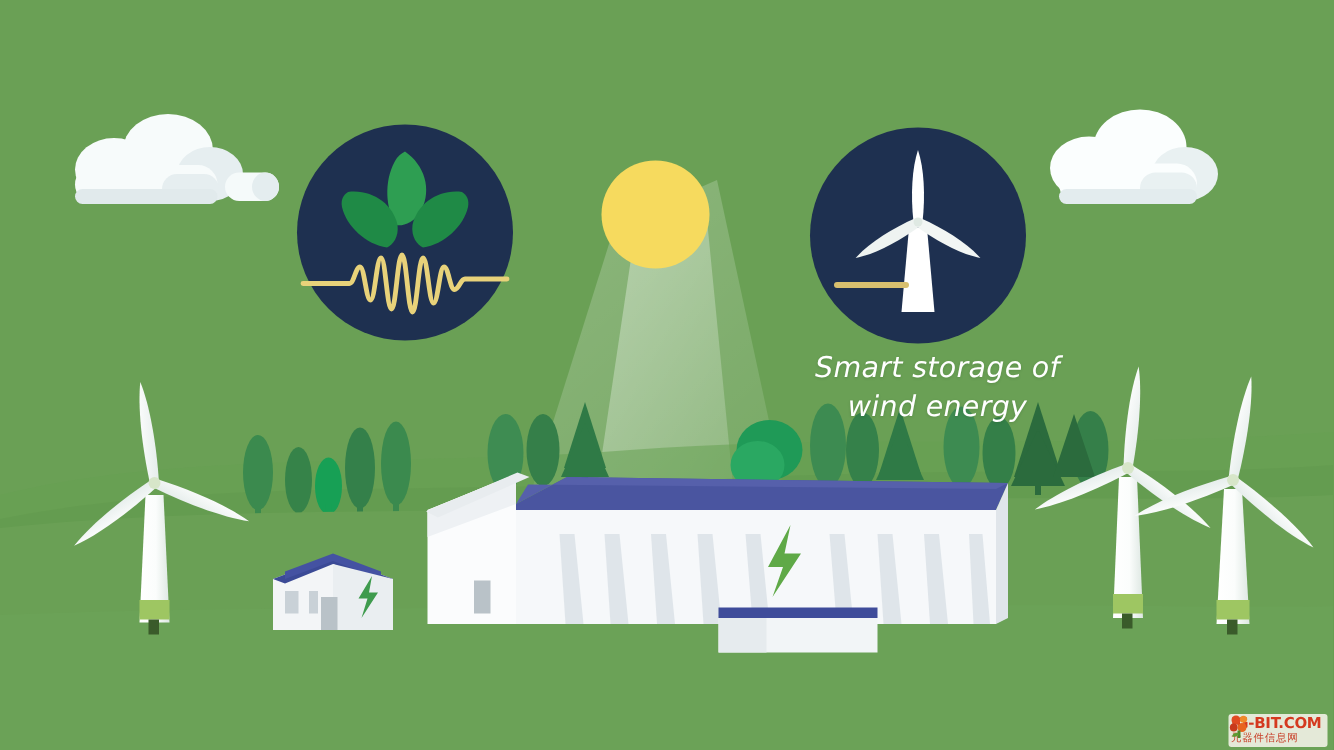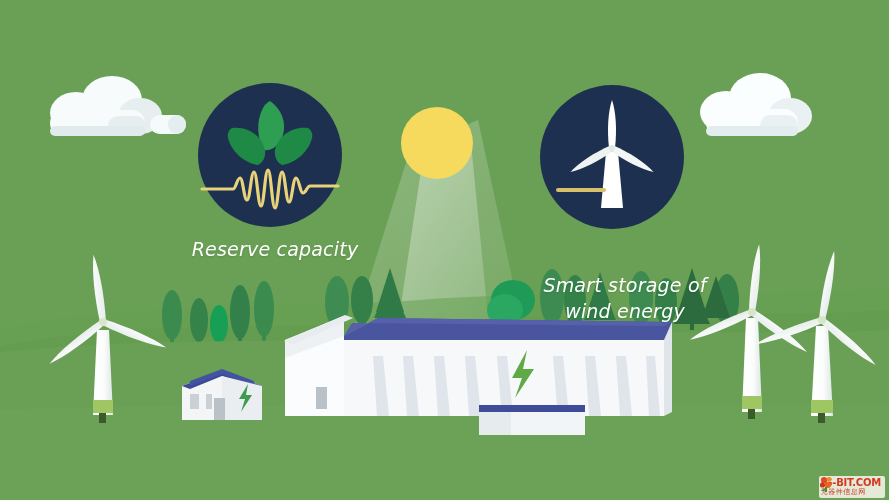--- a/index.html
+++ b/index.html
@@ -13,21 +13,21 @@
     font-family:"DejaVu Sans","Liberation Sans",sans-serif;
     font-size:19px;
     line-height:26px;
     text-align:center;
     letter-spacing:0.2px;
     white-space:pre-line;
     text-shadow:0 1px 2px rgba(30,60,25,0.18);
     pointer-events:none;
   }
   #label-reserve{left:160px;top:236px;width:230px;}
-  #label-smart{left:500px;top:232px;width:250px;margin-top:40px;}
+  #label-smart{left:500px;top:232px;width:250px;}
   
   #watermark{
     position:absolute;right:4px;bottom:2px;
     display:flex;align-items:center;
     padding:2px 4px 2px 2px;
     background:rgba(245,243,235,0.88);
     border-radius:2px;
   }
   #wm-mark{
     width:16px;height:17px;margin-right:3px;flex:0 0 auto;
@@ -286,21 +286,20 @@
           </g>
           <circle cx="0" cy="0" r="3" fill="#dfe9e3"></circle>
         </g>
 
         <rect x="556" y="188" width="50" height="4" rx="2" fill="#d8bf6e"></rect>
       </g>
     </g>
 
   </svg>
 
-  <div class="lbl" id="label-reserve">Reserve capacity</div>
 
   <div class="lbl" id="label-smart">Smart storage of
 wind energy</div>
 
   <div id="watermark">
     <svg id="wm-mark" viewBox="0 0 16 17">
       <circle cx="5" cy="4" r="3" fill="#e04a22"></circle>
       <circle cx="10" cy="3.5" r="2.4" fill="#f08a2a"></circle>
       <circle cx="3.5" cy="9" r="2.6" fill="#c8391c"></circle>
       <circle cx="9" cy="9" r="3" fill="#e8641f"></circle>

